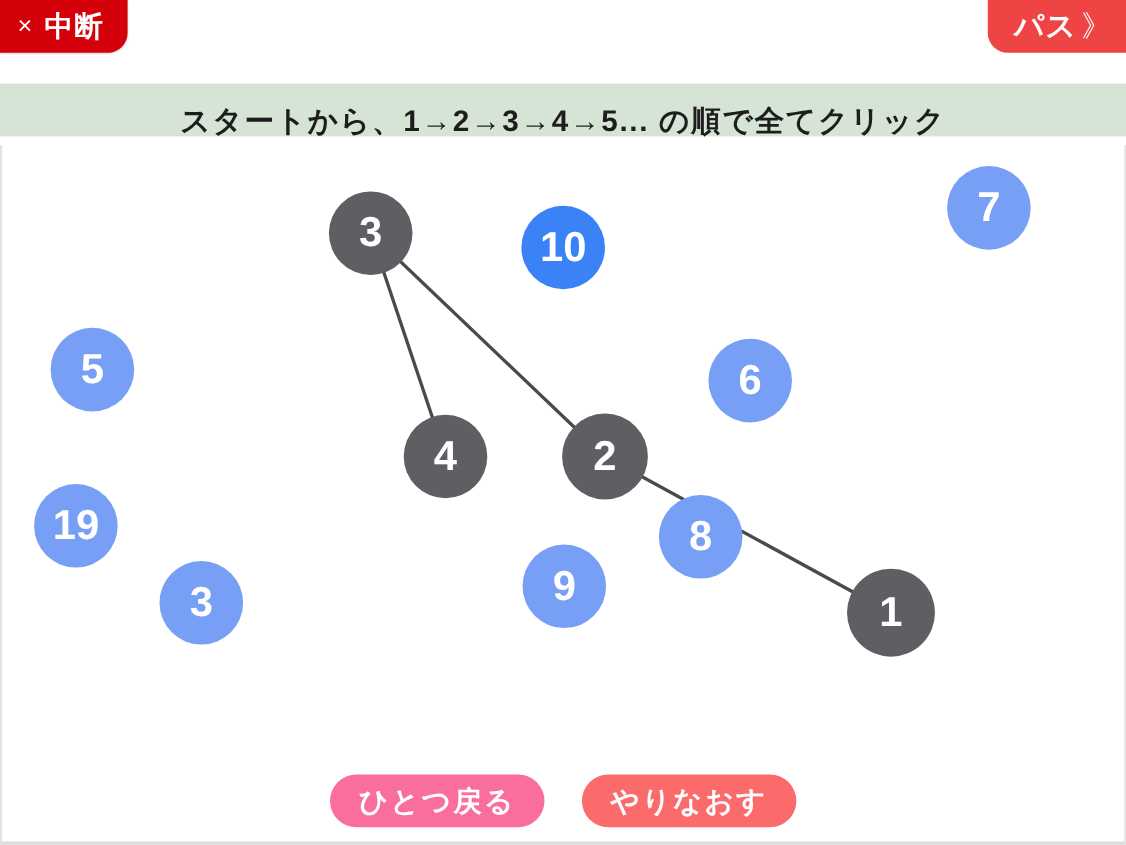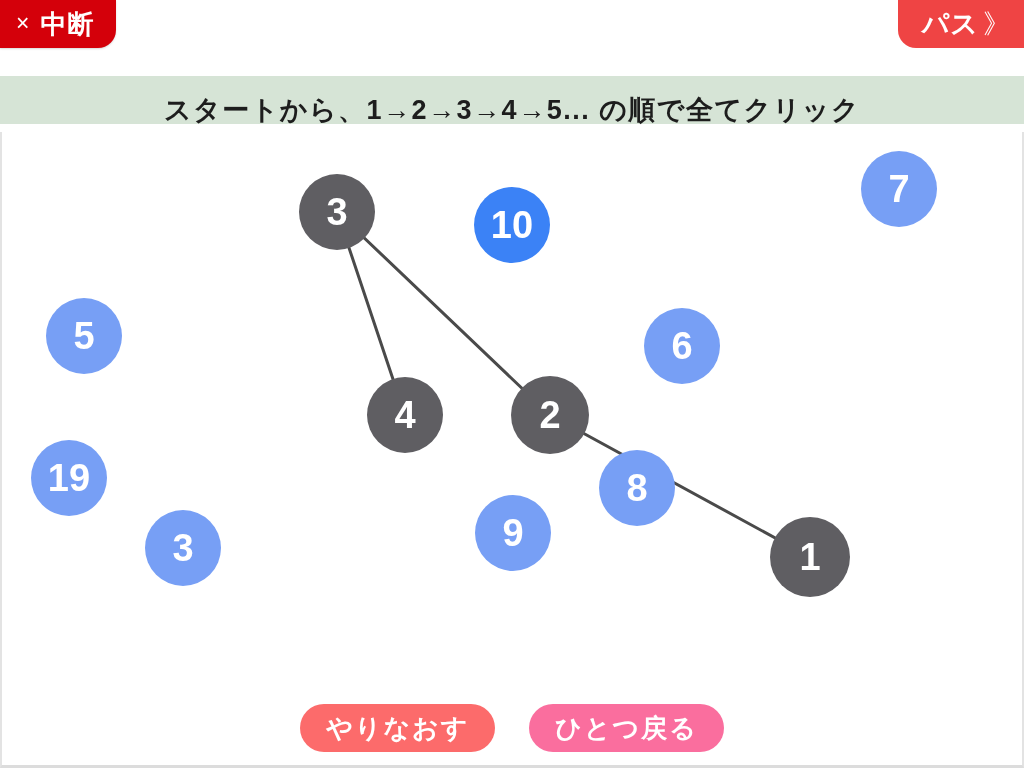--- a/index.html
+++ b/index.html
@@ -254,17 +254,17 @@
         <div class="node pending" style="left: 143px; top: 378px; width: 76px; height: 76px; background: rgb(119, 159, 245);">
           <span class="node-label" style="font-size: 38px;">3</span>
         </div>
         <div class="node pending" style="left: 29px; top: 308px; width: 76px; height: 76px; background: rgb(119, 159, 245);">
           <span class="node-label" style="font-size: 38px;">19</span>
         </div>
       </div>
   </div>
 
   <div class="controls">
+    <button class="ctrl-btn ctrl-undo">ひとつ戻る</button>
     <button class="ctrl-btn ctrl-restart">やりなおす</button>
-    <button class="ctrl-btn ctrl-undo">ひとつ戻る</button>
   </div>
 
 </div>
 
 </body></html>

